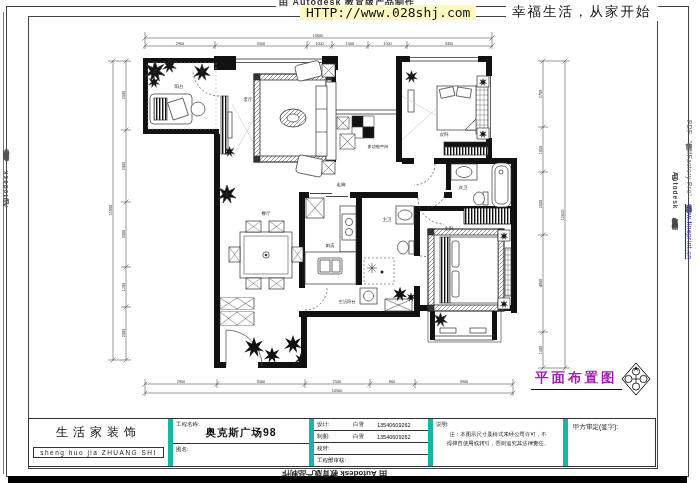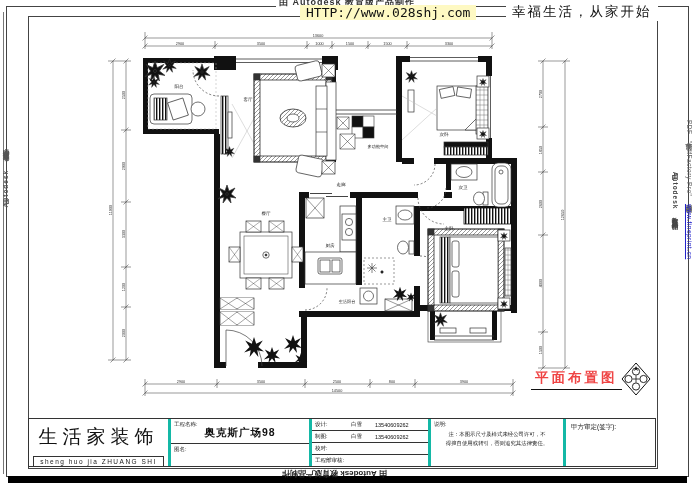--- a/index.html
+++ b/index.html
@@ -15,29 +15,29 @@
   .hdr-url{left:300px;top:5px;font-family:"DejaVu Sans Mono",monospace;font-size:13px;color:#111;background:#fef9c3;padding:0 6px;white-space:nowrap;}
   .hdr-slogan{left:506px;top:3px;font-size:13.5px;color:#111;background:#fff;padding:0 6px;letter-spacing:2px;white-space:nowrap;font-family:"Liberation Serif",serif;}
   
   .vert{writing-mode:vertical-rl;white-space:nowrap;}
   .wm-right-1{left:670px;top:168px;font-size:6.5px;font-weight:bold;color:#444;letter-spacing:1px;}
   .wm-right-2{left:684px;top:120px;font-size:6.5px;color:#666;letter-spacing:.5px;}
   .wm-right-2 .lnk{color:#2222cc;text-decoration:underline;}
   .wm-left{left:2px;top:160px;font-size:6.5px;font-weight:bold;color:#555;letter-spacing:1px;transform:rotate(180deg);}
   .wm-bottom{left:282px;top:468px;font-size:8px;font-weight:bold;color:#222;transform:rotate(180deg);white-space:nowrap;}
   
-  .stamp{left:531px;top:369px;font-size:13.5px;font-weight:bold;letter-spacing:3px;color:#ef4444;
+  .stamp{left:531px;top:369px;font-size:13.5px;font-weight:bold;letter-spacing:3px;color:#a21caf;
     border-bottom:1.6px solid #111;padding:0 4px 2px 4px;font-family:"Liberation Serif",serif;}
   .compass{left:620px;top:361px;}
   
   .tblock{left:28px;top:418px;width:628px;height:49px;border:1px solid #333;box-sizing:border-box;display:flex;background:#fff;}
-  .tb-cell{box-sizing:border-box;border-left:3px solid #14b8a6;position:relative;}
+  .tb-cell{box-sizing:border-box;border-left:5px solid #14b8a6;position:relative;}
   .tb-cell:first-child{border-left:none;}
   .tb-logo{width:139px;text-align:center;}
-  .company{font-family:"Liberation Serif",serif;font-size:19px;letter-spacing:5px;margin-top:5px;}
+  .company{font-family:"Liberation Serif",serif;font-size:12px;letter-spacing:5px;margin-top:5px;}
   .pinyin{display:inline-block;border:1px solid #333;font-size:6.5px;letter-spacing:1.5px;padding:1px 6px;margin-top:3px;color:#222;}
   .tb-project{width:141px;}
   .tb-row1{height:25px;border-bottom:1px solid #333;box-sizing:border-box;position:relative;}
   .tb-label{font-size:5.5px;color:#222;position:absolute;left:3px;top:2px;}
   .proj-name{position:absolute;left:0;right:0;top:7px;text-align:center;font-size:10.5px;letter-spacing:1px;font-weight:bold;}
   .tb-people{width:119px;display:flex;flex-direction:column;}
   .pp-row{flex:1;border-bottom:1px solid #333;box-sizing:border-box;display:flex;align-items:center;font-size:5.5px;}
   .pp-row:last-child{border-bottom:none;}
   .pp-label{width:36px;padding-left:3px;}
   .pp-name{width:24px;}

